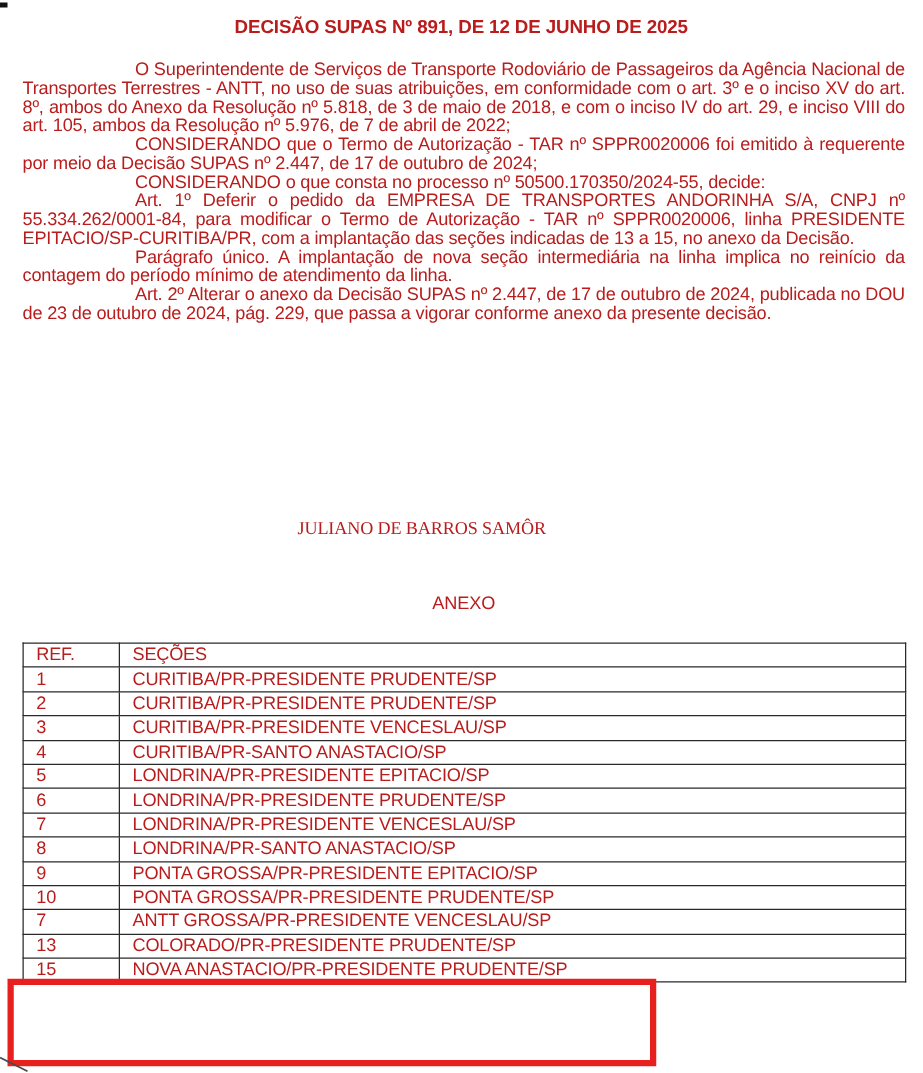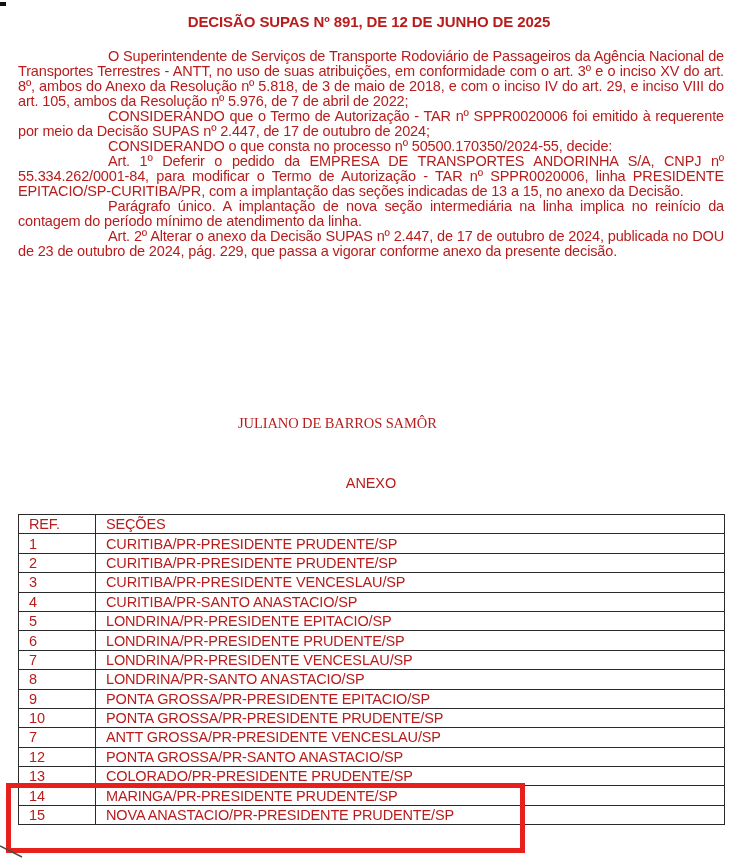--- a/index.html
+++ b/index.html
@@ -167,30 +167,22 @@
         </tr>
       <tr>
           <td class="c-ref">10</td>
           <td>PONTA GROSSA/PR-PRESIDENTE PRUDENTE/SP</td>
         </tr>
       <tr>
           <td class="c-ref">7</td>
           <td>ANTT GROSSA/PR-PRESIDENTE VENCESLAU/SP</td>
         </tr>
       <tr>
-          <td class="c-ref">12</td>
-          <td>PONTA GROSSA/PR-SANTO ANASTACIO/SP</td>
-        </tr>
-      <tr>
           <td class="c-ref">13</td>
           <td>COLORADO/PR-PRESIDENTE PRUDENTE/SP</td>
-        </tr>
-      <tr>
-          <td class="c-ref">14</td>
-          <td>MARINGA/PR-PRESIDENTE PRUDENTE/SP</td>
         </tr>
       <tr>
           <td class="c-ref">15</td>
           <td>NOVA ANASTACIO/PR-PRESIDENTE PRUDENTE/SP</td>
         </tr>
     </tbody>
   </table>
 
   <div class="highlight-box" style="border-color: rgb(232, 32, 29);"></div>
 

